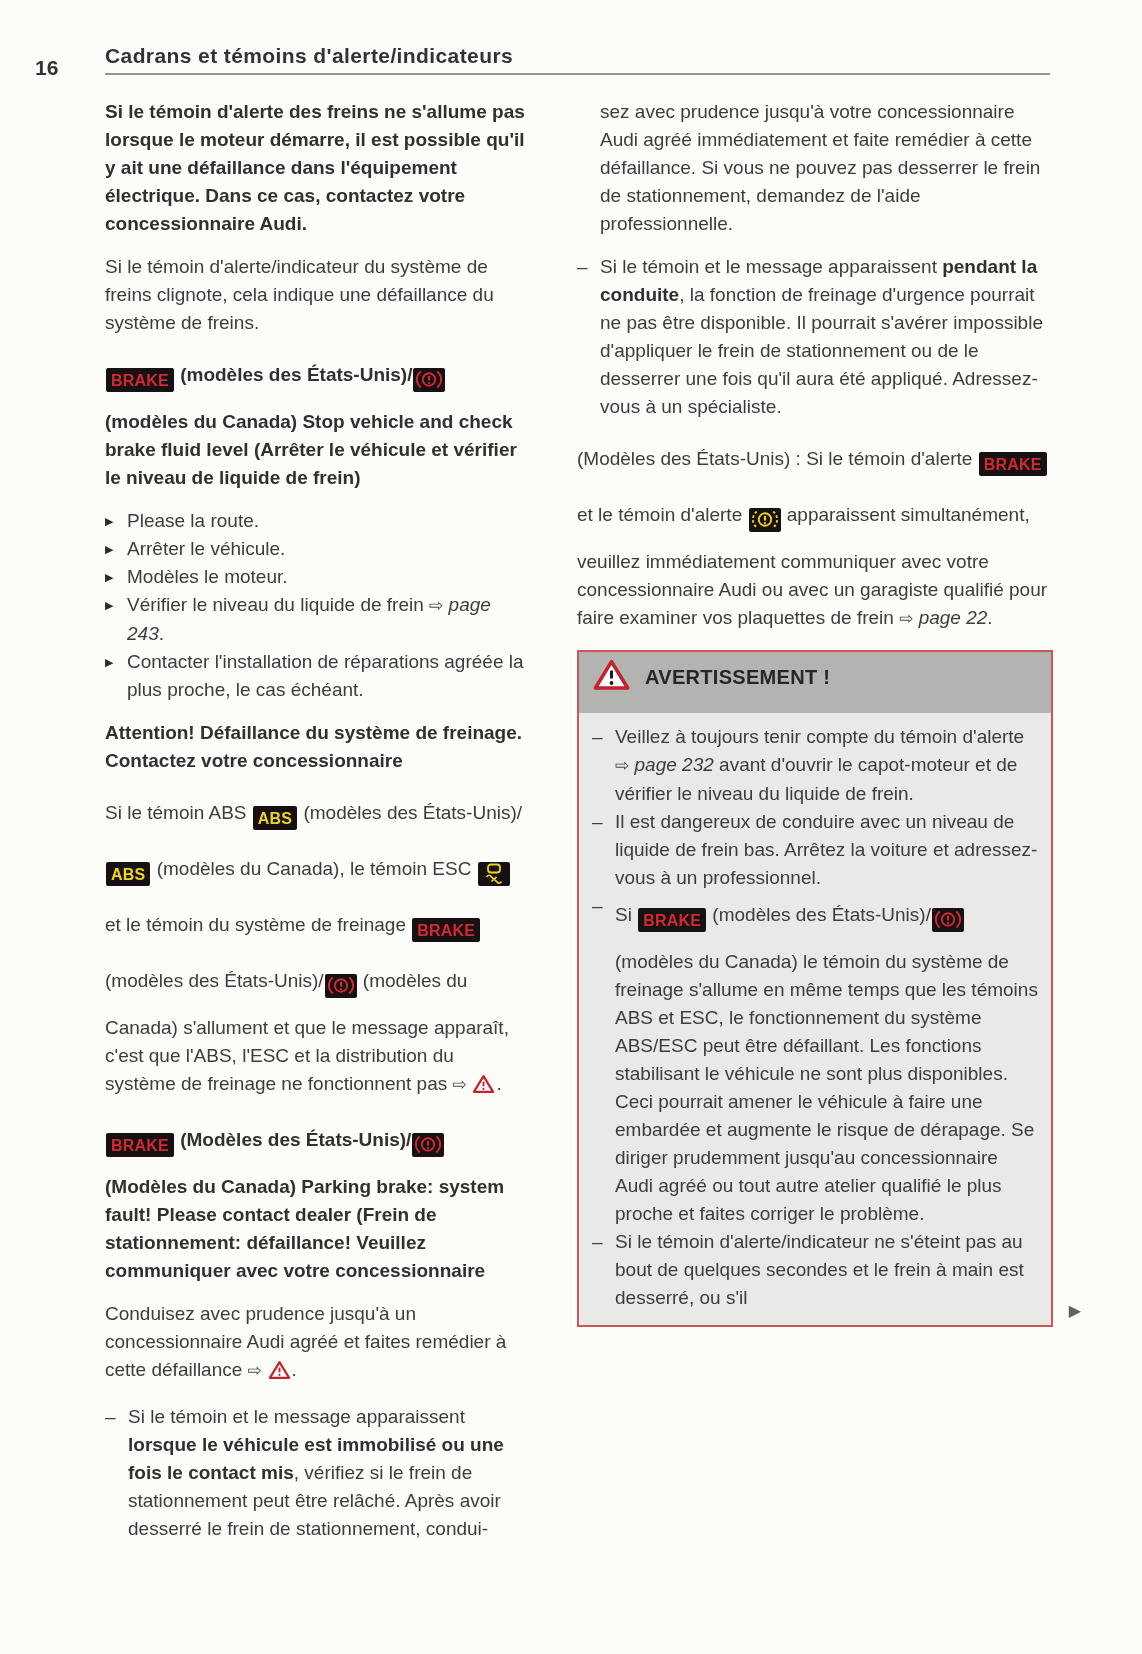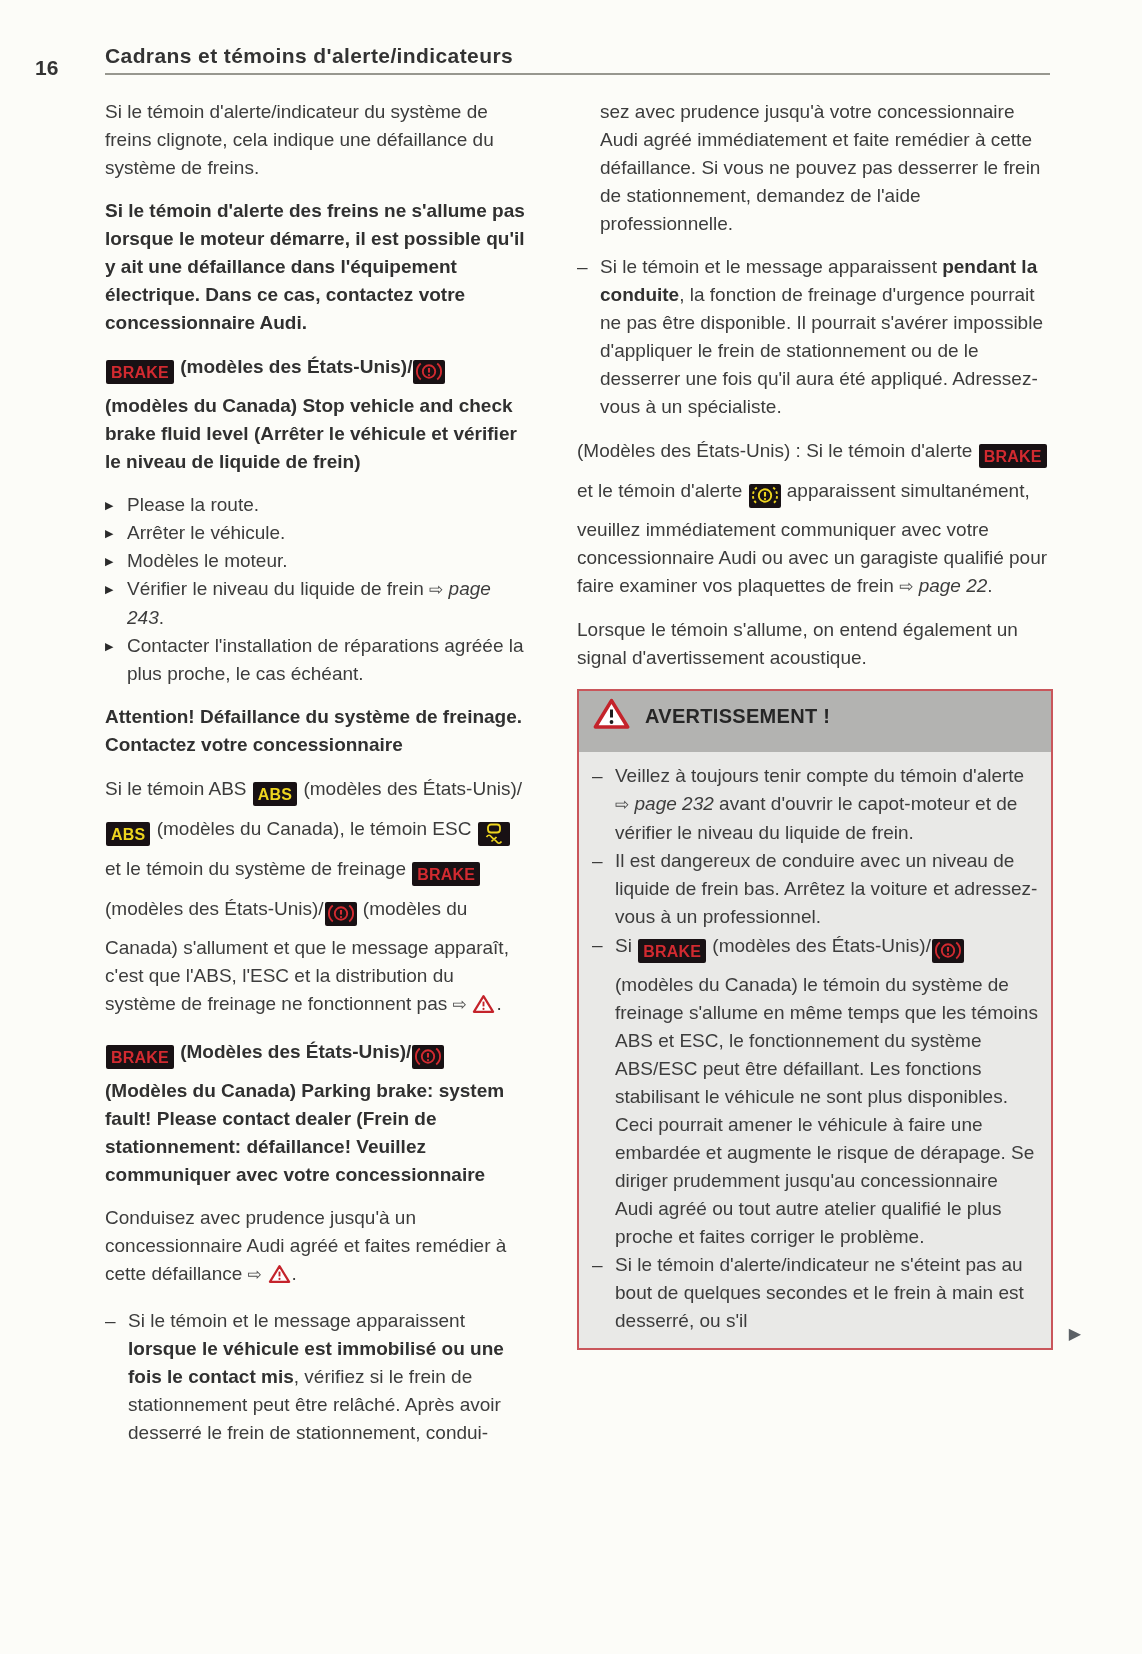--- a/index.html
+++ b/index.html
@@ -18,21 +18,21 @@
   .blk.bold{font-weight:bold; color:#303030;}
   .blk.cont{padding-left:23px;}
   b{color:#303030;}
   i{font-style:italic;}
   ul.bullets{list-style:none; margin:0 0 15px 0; padding:0;}
   ul.bullets li{position:relative; padding-left:22px; font-size:19px; line-height:28px;}
   .bmark{position:absolute; left:0; top:0; font-size:11px; line-height:28px; color:#2b2b2b;}
   .dash-item{position:relative; padding-left:23px; font-size:19px; line-height:28px; margin:0 0 15px 0;}
   .dmark{position:absolute; left:0; top:0;}
   .chip{display:inline-block; border-radius:2px; padding:0 5px; height:24px; line-height:24px;
-        vertical-align:-5px; margin:8px 1px;}
+        vertical-align:-5px; margin:16px 1px;}
   .chip-label{font-weight:bold; font-size:16px; letter-spacing:.2px; font-family:"Liberation Sans",sans-serif;}
   .chip .cs{display:inline-block; vertical-align:middle; margin-top:-3px;}
   .chip.sym{padding:0 1px;}
   .tri{display:inline-block; vertical-align:-4px; margin:0 1px;}
   .xarrow{font-size:17px; color:#4a4a4a;}
   .warnbox{position:relative; margin-top:17px; border:2px solid #c9565b;}
   .warnbox-hd{display:flex; align-items:center; gap:15px; padding:7px 14px 18px 14px;}
   .warnbox-title{font-size:20px; font-weight:bold; color:#262626; letter-spacing:.3px;}
   .warnbox-bd{padding:10px 13px 13px 13px;}
   .warnbox-bd .dash-item{margin:0;}
@@ -41,22 +41,22 @@
 </head>
 <body>
 
 <div class="page">
   <div class="hdr-num">16</div>
   <div class="hdr-title">Cadrans et témoins d'alerte/indicateurs</div>
   <div class="hdr-rule"></div>
 
   <div class="cols">
     <div class="col-left" id="col-left">
+        <p class="blk bold"><b>Si le témoin d'alerte des freins ne s'allume pas lorsque le moteur démarre, il est possible qu'il y ait une défaillance dans l'équipement électrique. Dans ce cas, contactez votre concessionnaire Audi.</b></p>
         <p class="blk"><span>Si le témoin d'alerte/indicateur du système de freins clignote, cela indique une défaillance du système de freins.</span></p>
-        <p class="blk bold"><b>Si le témoin d'alerte des freins ne s'allume pas lorsque le moteur démarre, il est possible qu'il y ait une défaillance dans l'équipement électrique. Dans ce cas, contactez votre concessionnaire Audi.</b></p>
         <p class="blk bold"><span class="chip" style="background: rgb(24, 17, 20);"><span class="chip-label" style="color: rgb(210, 42, 48);">BRAKE</span></span><b> (modèles des États-Unis)/</b><span class="chip sym" style="background: rgb(24, 17, 20);"><svg class="cs" width="30" height="23" viewBox="0 0 30 23">
               <circle cx="15" cy="11.5" r="6.2" fill="none" stroke="#d22a30" stroke-width="1.9"></circle>
               <line x1="15" y1="8" x2="15" y2="12.6" stroke="#d22a30" stroke-width="2.1"></line>
               <circle cx="15" cy="15.1" r="1.15" fill="#d22a30"></circle>
               <path d="M6.8 3.6 A10 10 0 0 0 6.8 19.4" fill="none" stroke="#d22a30" stroke-width="1.9"></path>
               <path d="M23.2 3.6 A10 10 0 0 1 23.2 19.4" fill="none" stroke="#d22a30" stroke-width="1.9"></path>
             </svg></span><b> (modèles du Canada) Stop vehicle and check brake fluid level (Arrêter le véhicule et vérifier le niveau de liquide de frein)</b></p>
         <ul class="bullets">
           <li><span class="bmark">▶</span><span>Please la route.</span></li>
           <li><span class="bmark">▶</span><span>Arrêter le véhicule.</span></li>
@@ -99,21 +99,20 @@
       <div id="col-right-blocks">
           <p class="blk cont"><span>sez avec prudence jusqu'à votre concessionnaire Audi agréé immédiatement et faite remédier à cette défaillance. Si vous ne pouvez pas desserrer le frein de stationnement, demandez de l'aide professionnelle.</span></p>
           <div class="dash-item"><span class="dmark">–</span><span>Si le témoin et le message apparaissent </span><b>pendant la conduite</b><span>, la fonction de freinage d'urgence pourrait ne pas être disponible. Il pourrait s'avérer impossible d'appliquer le frein de stationnement ou de le desserrer une fois qu'il aura été appliqué. Adressez-vous à un spécialiste.</span></div>
           <p class="blk"><span>(Modèles des États-Unis) : Si le témoin d'alerte </span><span class="chip" style="background: rgb(24, 17, 20);"><span class="chip-label" style="color: rgb(210, 42, 48);">BRAKE</span></span><span> et le témoin d'alerte </span><span class="chip sym" style="background: rgb(24, 17, 20);"><svg class="cs" width="30" height="23" viewBox="0 0 30 23">
                 <circle cx="15" cy="11.5" r="6.2" fill="none" stroke="#eed51f" stroke-width="1.9"></circle>
                 <line x1="15" y1="8" x2="15" y2="12.6" stroke="#eed51f" stroke-width="2.1"></line>
                 <circle cx="15" cy="15.1" r="1.15" fill="#eed51f"></circle>
                 <path d="M6.8 3.6 A10 10 0 0 0 6.8 19.4" fill="none" stroke="#eed51f" stroke-width="1.9" stroke-dasharray="2.6 2.2"></path>
                 <path d="M23.2 3.6 A10 10 0 0 1 23.2 19.4" fill="none" stroke="#eed51f" stroke-width="1.9" stroke-dasharray="2.6 2.2"></path>
               </svg></span><span> apparaissent simultanément, veuillez immédiatement communiquer avec votre concessionnaire Audi ou avec un garagiste qualifié pour faire examiner vos plaquettes de frein </span><span class="xref"><span class="xarrow">⇨</span><i> page 22</i></span><span>.</span></p>
-          <p class="blk"><span>Lorsque le témoin s'allume, on entend également un signal d'avertissement acoustique.</span></p>
         </div>
 
       <div class="warnbox" id="warnbox" style="border-color: rgb(201, 86, 91);">
         <div class="warnbox-hd" id="warnbox-hd" style="background: rgb(179, 179, 177);">
           <span><svg width="37" height="32" viewBox="0 0 37 32">
                 <path d="M18.5 2.6 L34.6 29 L2.4 29 Z" fill="#ffffff" stroke="#c4232b" stroke-width="3.6" stroke-linejoin="round"></path>
                 <line x1="18.5" y1="11.5" x2="18.5" y2="19.5" stroke="#1d1d1d" stroke-width="3"></line>
                 <circle cx="18.5" cy="24" r="1.9" fill="#1d1d1d"></circle>
               </svg></span>
           <span class="warnbox-title">AVERTISSEMENT !</span>

